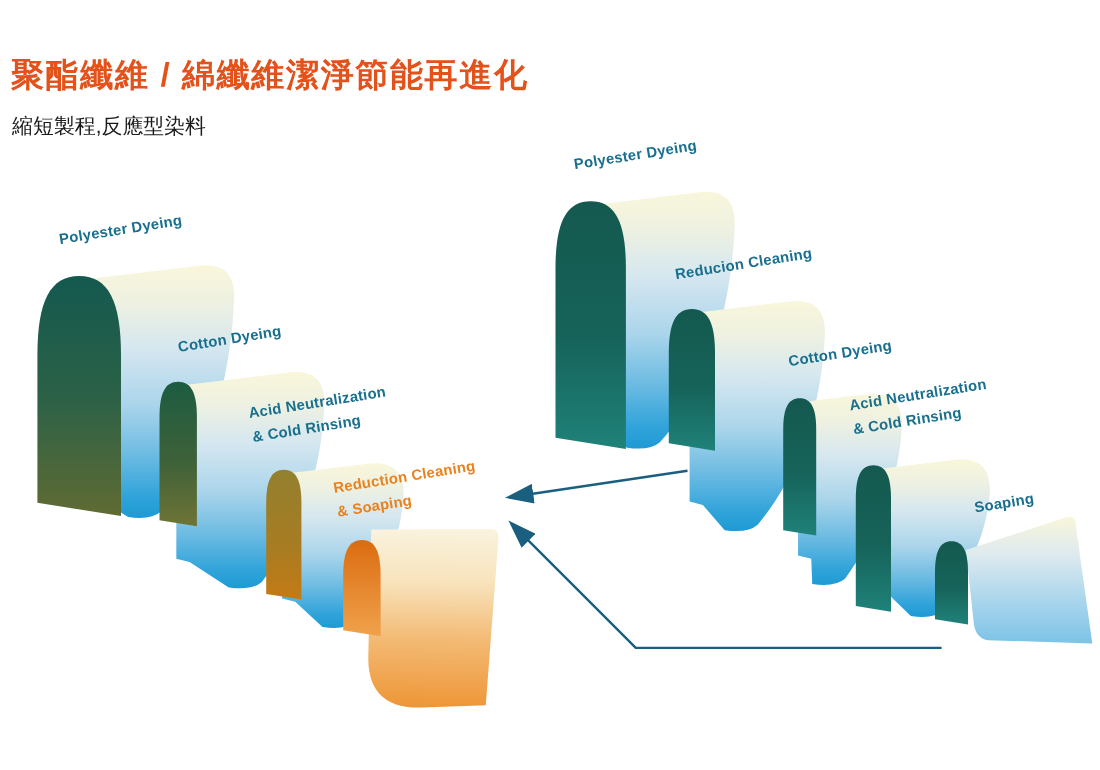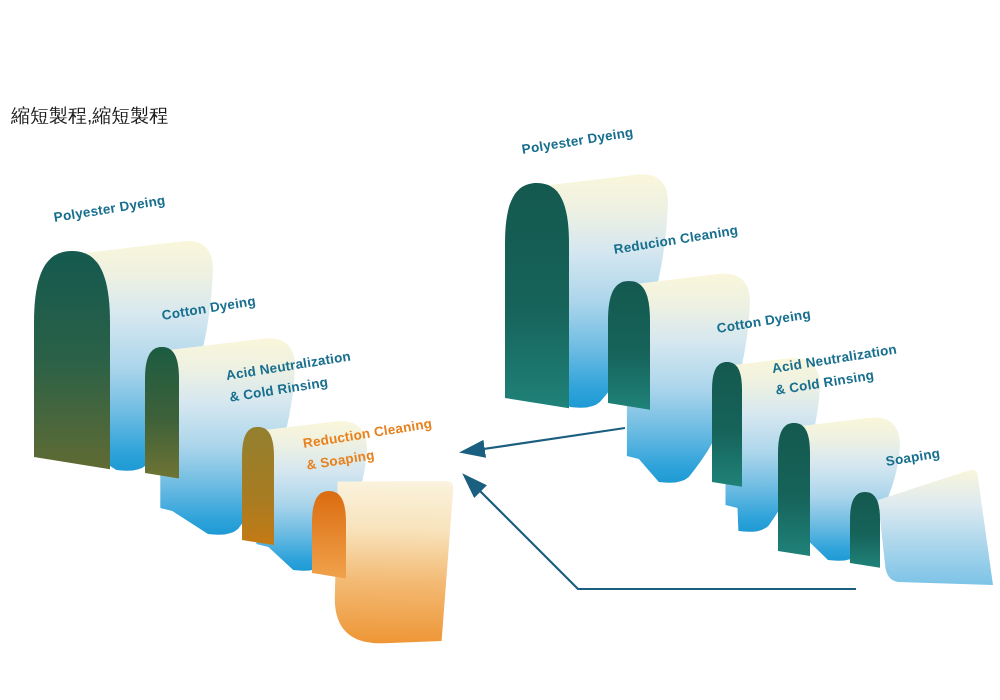--- a/index.html
+++ b/index.html
@@ -110,23 +110,24 @@
         <path d="M 0,128 L 0,30.4 C 0,9.7 4.8,0 16,0 C 27.2,0 32,9.7 32,30.4 L 32,133.1 Z" fill="url(#g-face-teal)" transform="translate(778,423)"></path>
         <path d="M 28,8 L 120,-22 Q 128,-24 128,-14 L 143,93 L 48,90 Q 36,88 35,72 L 28,8 Z" fill="url(#g-sheet-blue)" transform="translate(850,492)"></path>
         <path d="M 0,71 L 0,28.5 C 0,9.1 4.5,0 15,0 C 25.5,0 30,9.1 30,28.5 L 30,75.8 Z" fill="url(#g-face-teal)" transform="translate(850,492)"></path>
       </g>
     <g id="arrows-layer">
       <path class="arrow" d="M 625,428 L 463,452" fill="none" stroke="#1A5F80" stroke-width="2.2" marker-end="url(#arrow-head)"></path>
       <path class="arrow" d="M 856,589 L 578,589 L 465,476" fill="none" stroke="#1A5F80" stroke-width="2.2" stroke-linejoin="round" marker-end="url(#arrow-head)"></path>
     </g>
   </svg>
 
+  <h1 class="title">聚酯纖維 / 綿纖維潔淨節能再進化</h1>
 
   <div class="subtitle">
-    <div>縮短製程,縮短製程</div>
+    <div>縮短製程,反應型染料</div>
   </div>
 
   <div class="wave-label" style="left:54px;top:207px">
     <span>Polyester Dyeing</span>
   </div>
   <div class="wave-label" style="left:162px;top:305px">
     <span>Cotton Dyeing</span>
   </div>
   <div class="wave-label" style="left:228px;top:365px">
     <span>Acid Neutralization</span>

